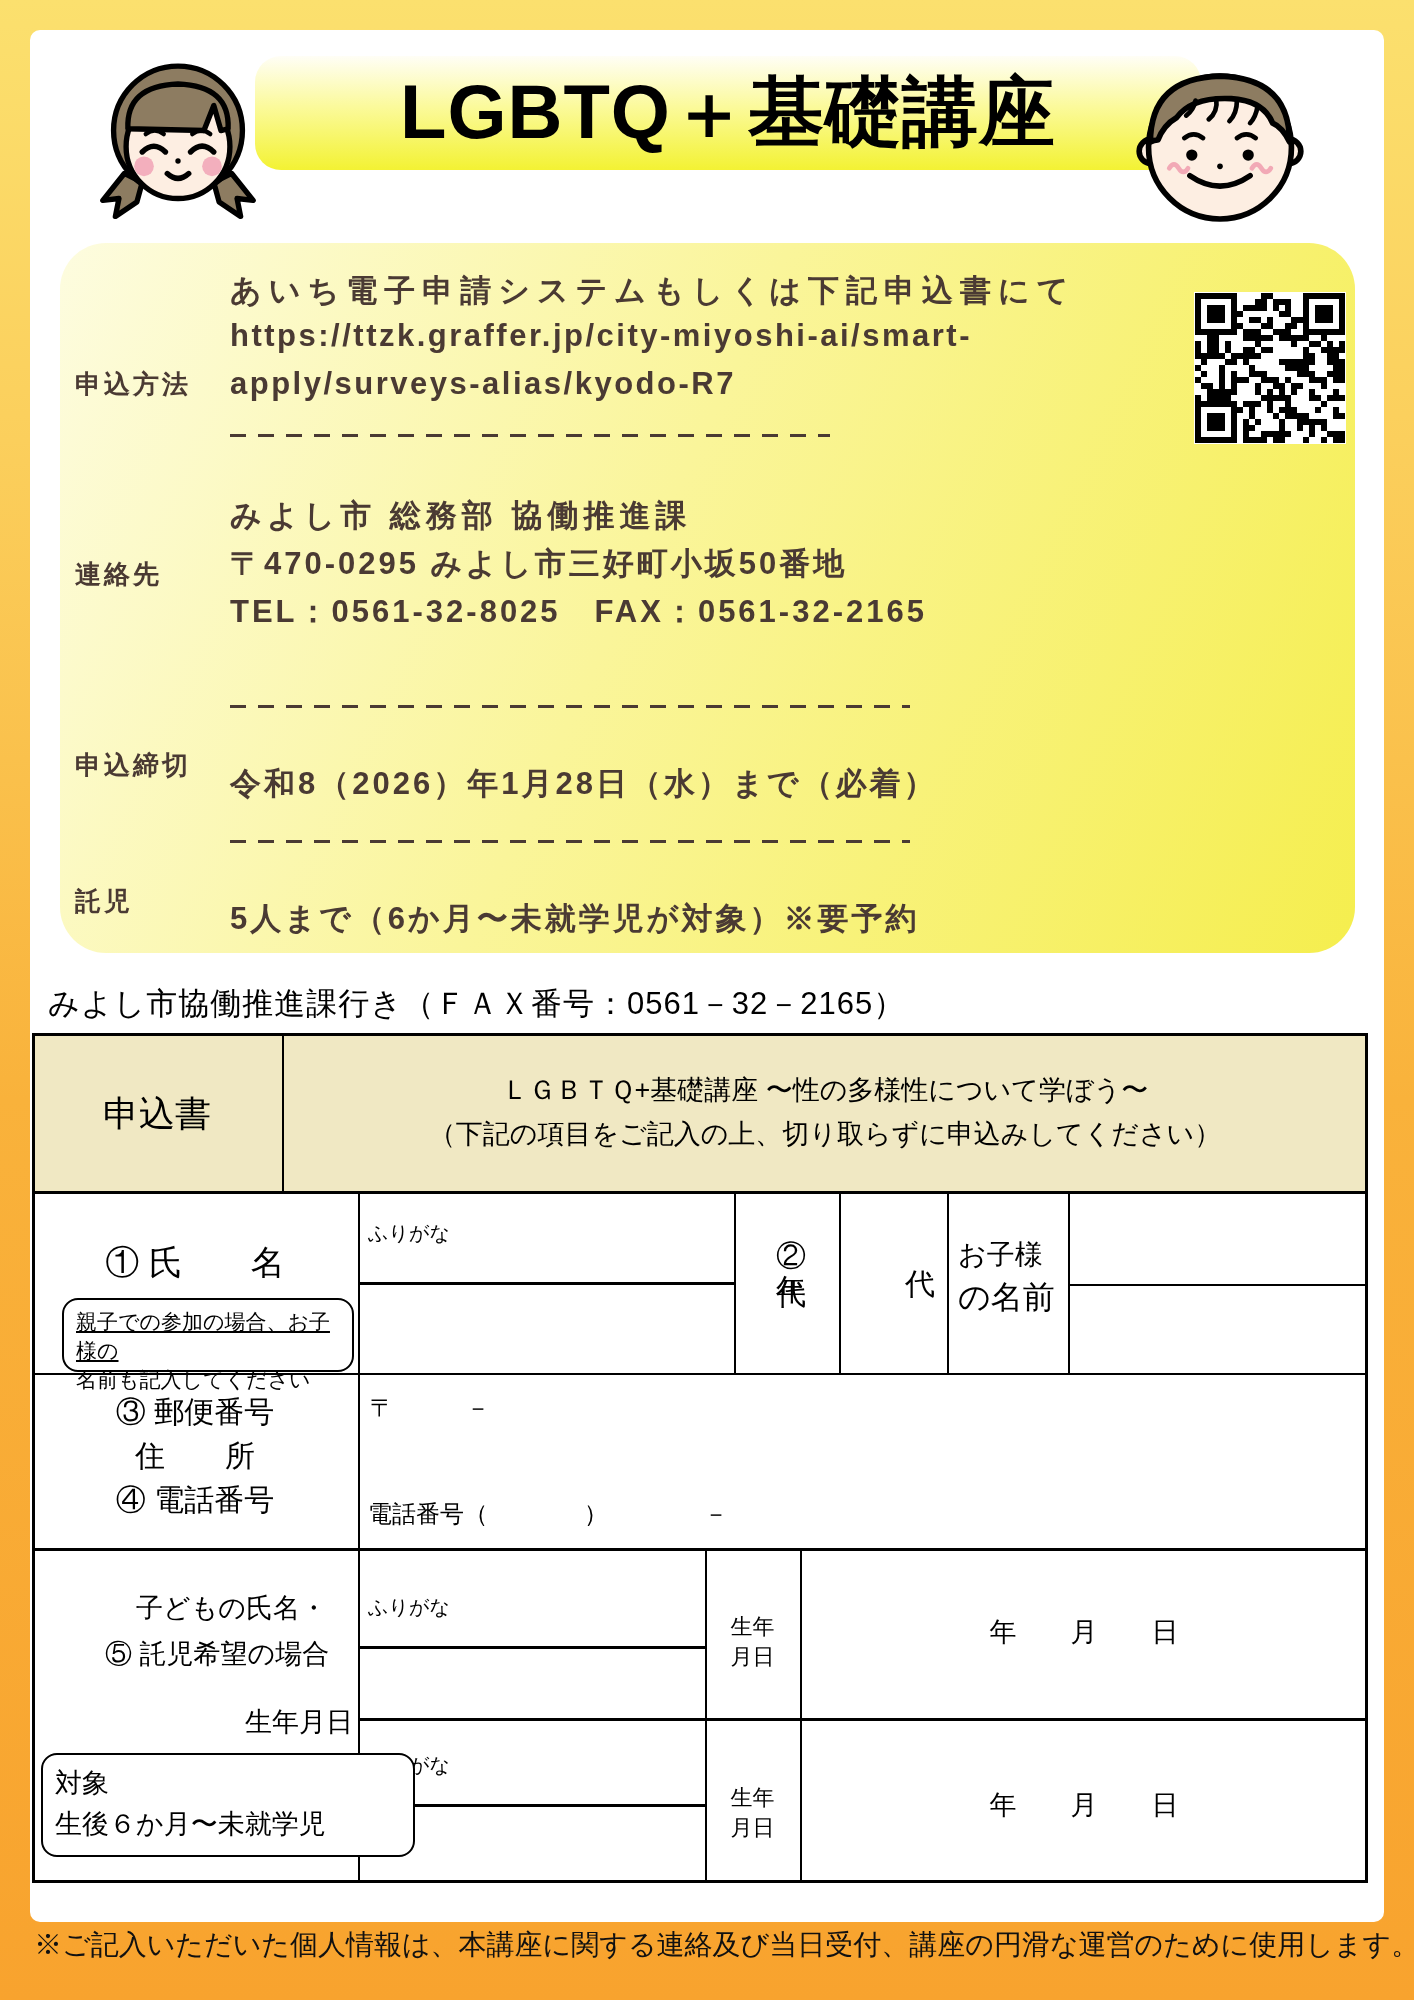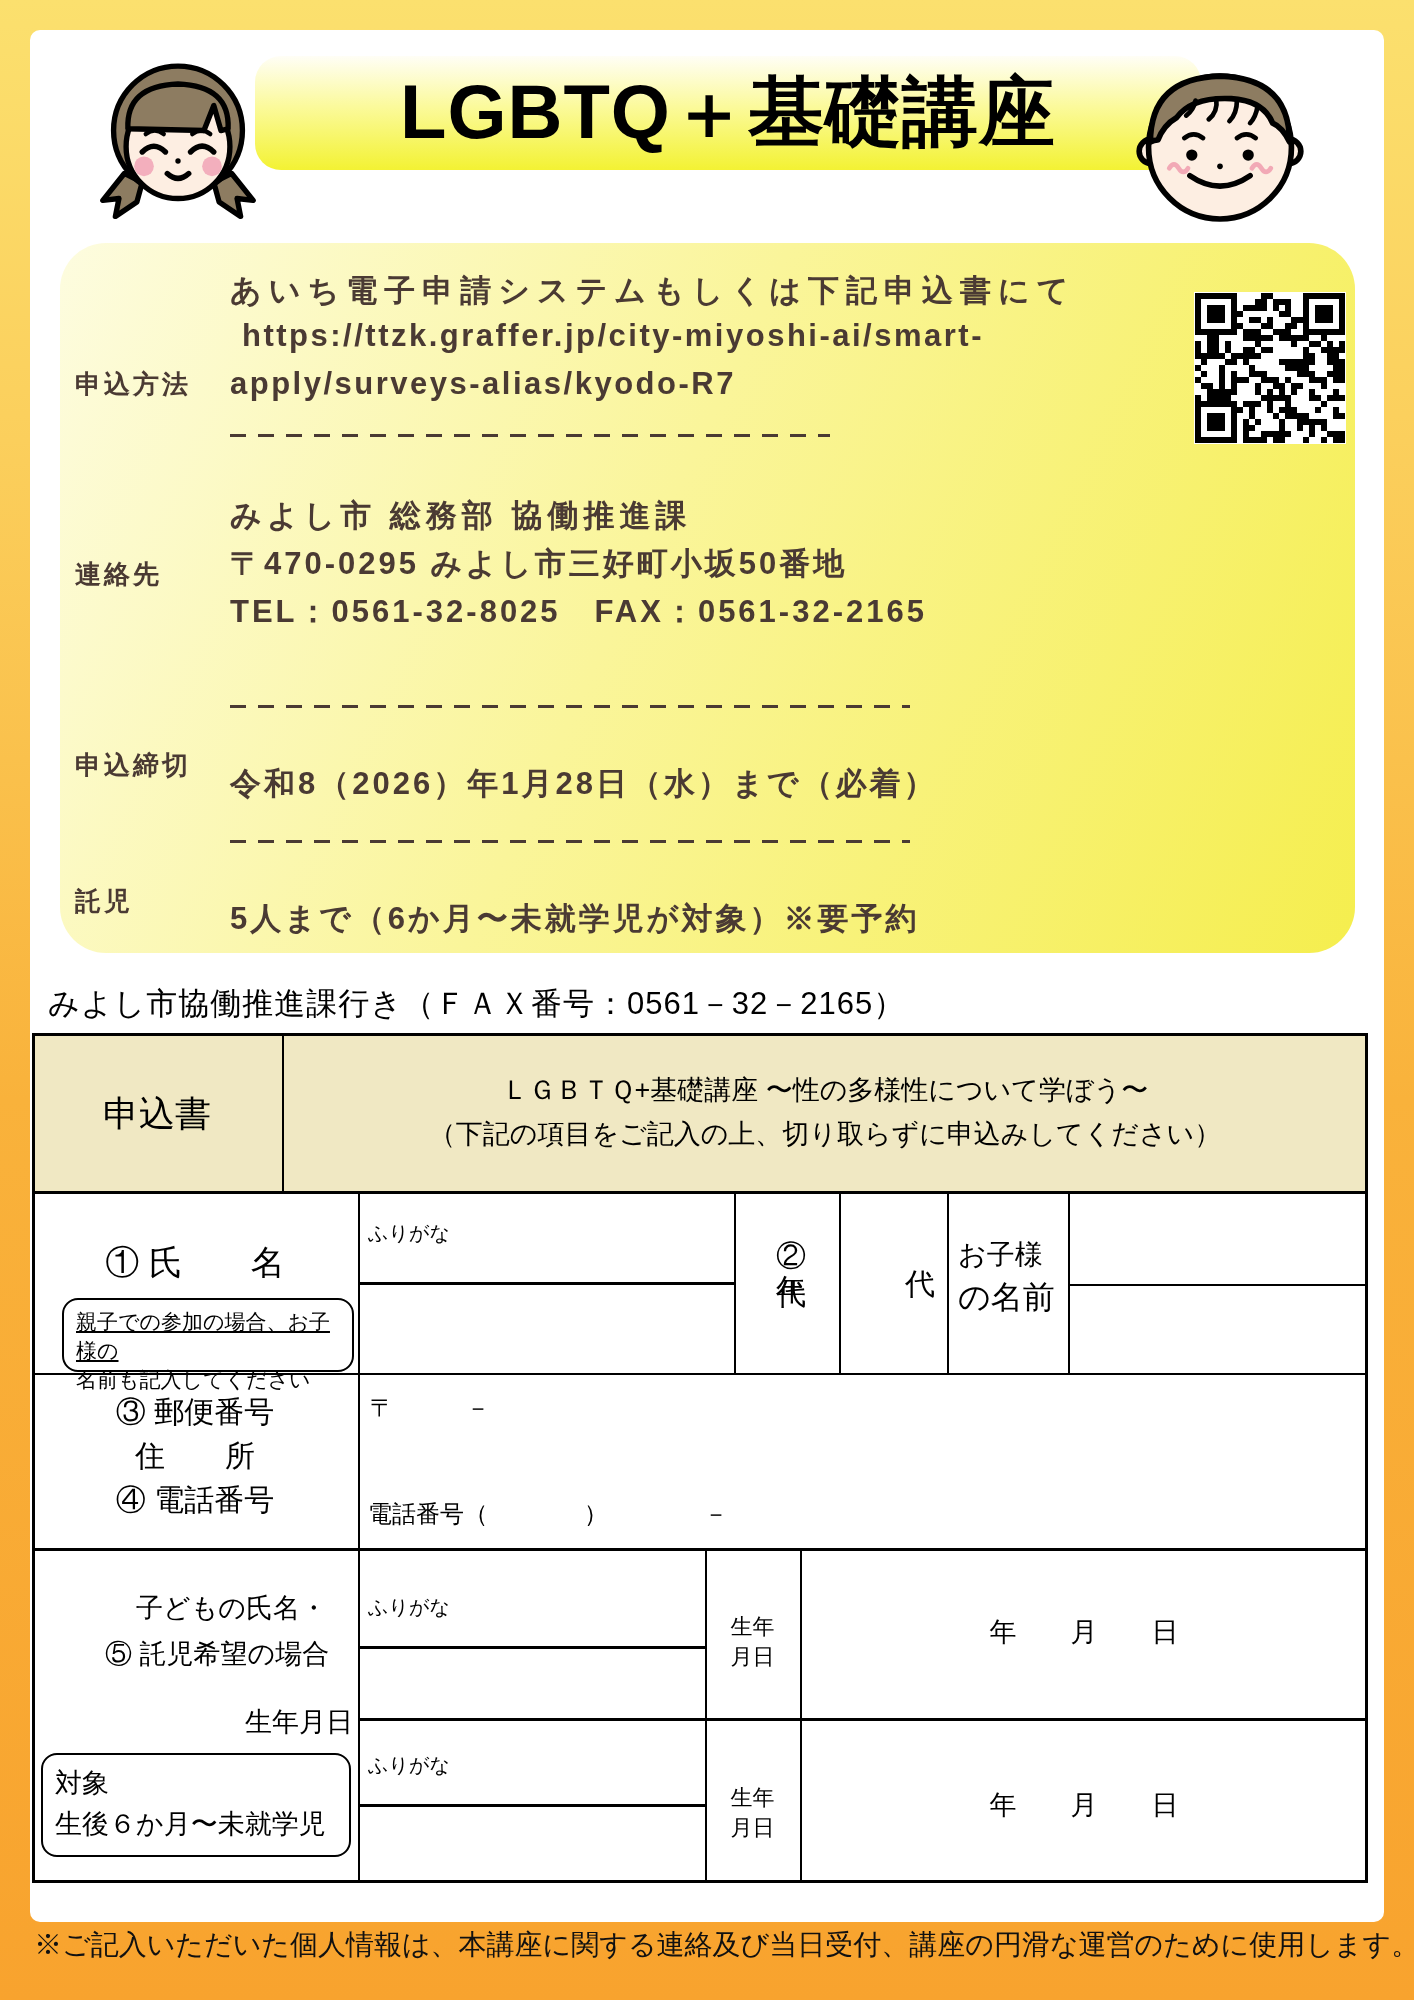--- a/index.html
+++ b/index.html
@@ -402,21 +402,21 @@
           <rect x="84" y="144" width="6" height="6"></rect>
           <rect x="108" y="144" width="6" height="6"></rect>
           <rect x="126" y="144" width="6" height="6"></rect>
           <rect x="138" y="144" width="6" height="6"></rect>
           <rect x="144" y="144" width="6" height="6"></rect>
         </g>
       </svg></div>
 
   <span class="abs ib-label" style="left:75px;top:367px;">申込方法</span>
   <span class="abs ib-line" style="left:230px;top:270px;letter-spacing:7px;">あいち電子申請システムもしくは下記申込書にて</span>
-  <span class="abs ib-line ib-url" style="left:242px;top:318px;text-align:right;">https://ttzk.graffer.jp/city-miyoshi-ai/smart-</span>
+  <span class="abs ib-line ib-url" style="left:230px;top:318px;text-align:right;">https://ttzk.graffer.jp/city-miyoshi-ai/smart-</span>
   <span class="abs ib-line ib-url" style="left:230px;top:366px;">apply/surveys-alias/kyodo-R7</span>
   <div class="abs dash" style="left:230px;top:434px;width:600px;"></div>
 
   <span class="abs ib-label" style="left:75px;top:557px;">連絡先</span>
   <span class="abs ib-line" style="left:230px;top:495px;">みよし市 総務部 協働推進課</span>
   <span class="abs ib-line" style="left:230px;top:543px;letter-spacing:3px;">〒470-0295 みよし市三好町小坂50番地</span>
   <span class="abs ib-line" style="left:230px;top:591px;letter-spacing:3px;">TEL：0561-32-8025　FAX：0561-32-2165</span>
   <div class="abs dash" style="left:230px;top:705px;width:680px;"></div>
 
   <span class="abs ib-label" style="left:75px;top:748px;">申込締切</span>
@@ -482,19 +482,19 @@
   <span class="abs small" style="left:368px;top:1594px;">ふりがな</span>
   <span class="abs cellc" style="left:705px;top:1612px;width:95px;font-size:22px;line-height:30px;">生年</span>
   <span class="abs cellc" style="left:705px;top:1642px;width:95px;font-size:22px;line-height:30px;">月日</span>
   <span class="abs cellc" style="left:800px;top:1614px;width:568px;font-size:27px;">年　　月　　日</span>
 
   <span class="abs small" style="left:368px;top:1752px;">ふりがな</span>
   <span class="abs cellc" style="left:705px;top:1783px;width:95px;font-size:22px;line-height:30px;">生年</span>
   <span class="abs cellc" style="left:705px;top:1813px;width:95px;font-size:22px;line-height:30px;">月日</span>
   <span class="abs cellc" style="left:800px;top:1787px;width:568px;font-size:27px;">年　　月　　日</span>
 
-  <div class="abs note" style="left:41px;top:1753px;width:310px;height:104px;padding:8px 12px;">
+  <div class="abs note" style="left:41px;top:1753px;width:374px;height:104px;padding:8px 12px;">
     <div style="font-size:27px;line-height:41px;">対象</div>
     <div style="font-size:27px;line-height:41px;">生後６か月〜未就学児</div>
   </div>
 
   <span class="abs footer">※ご記入いただいた個人情報は、本講座に関する連絡及び当日受付、講座の円滑な運営のために使用します。</span>
 </div>
 
 </body></html>

